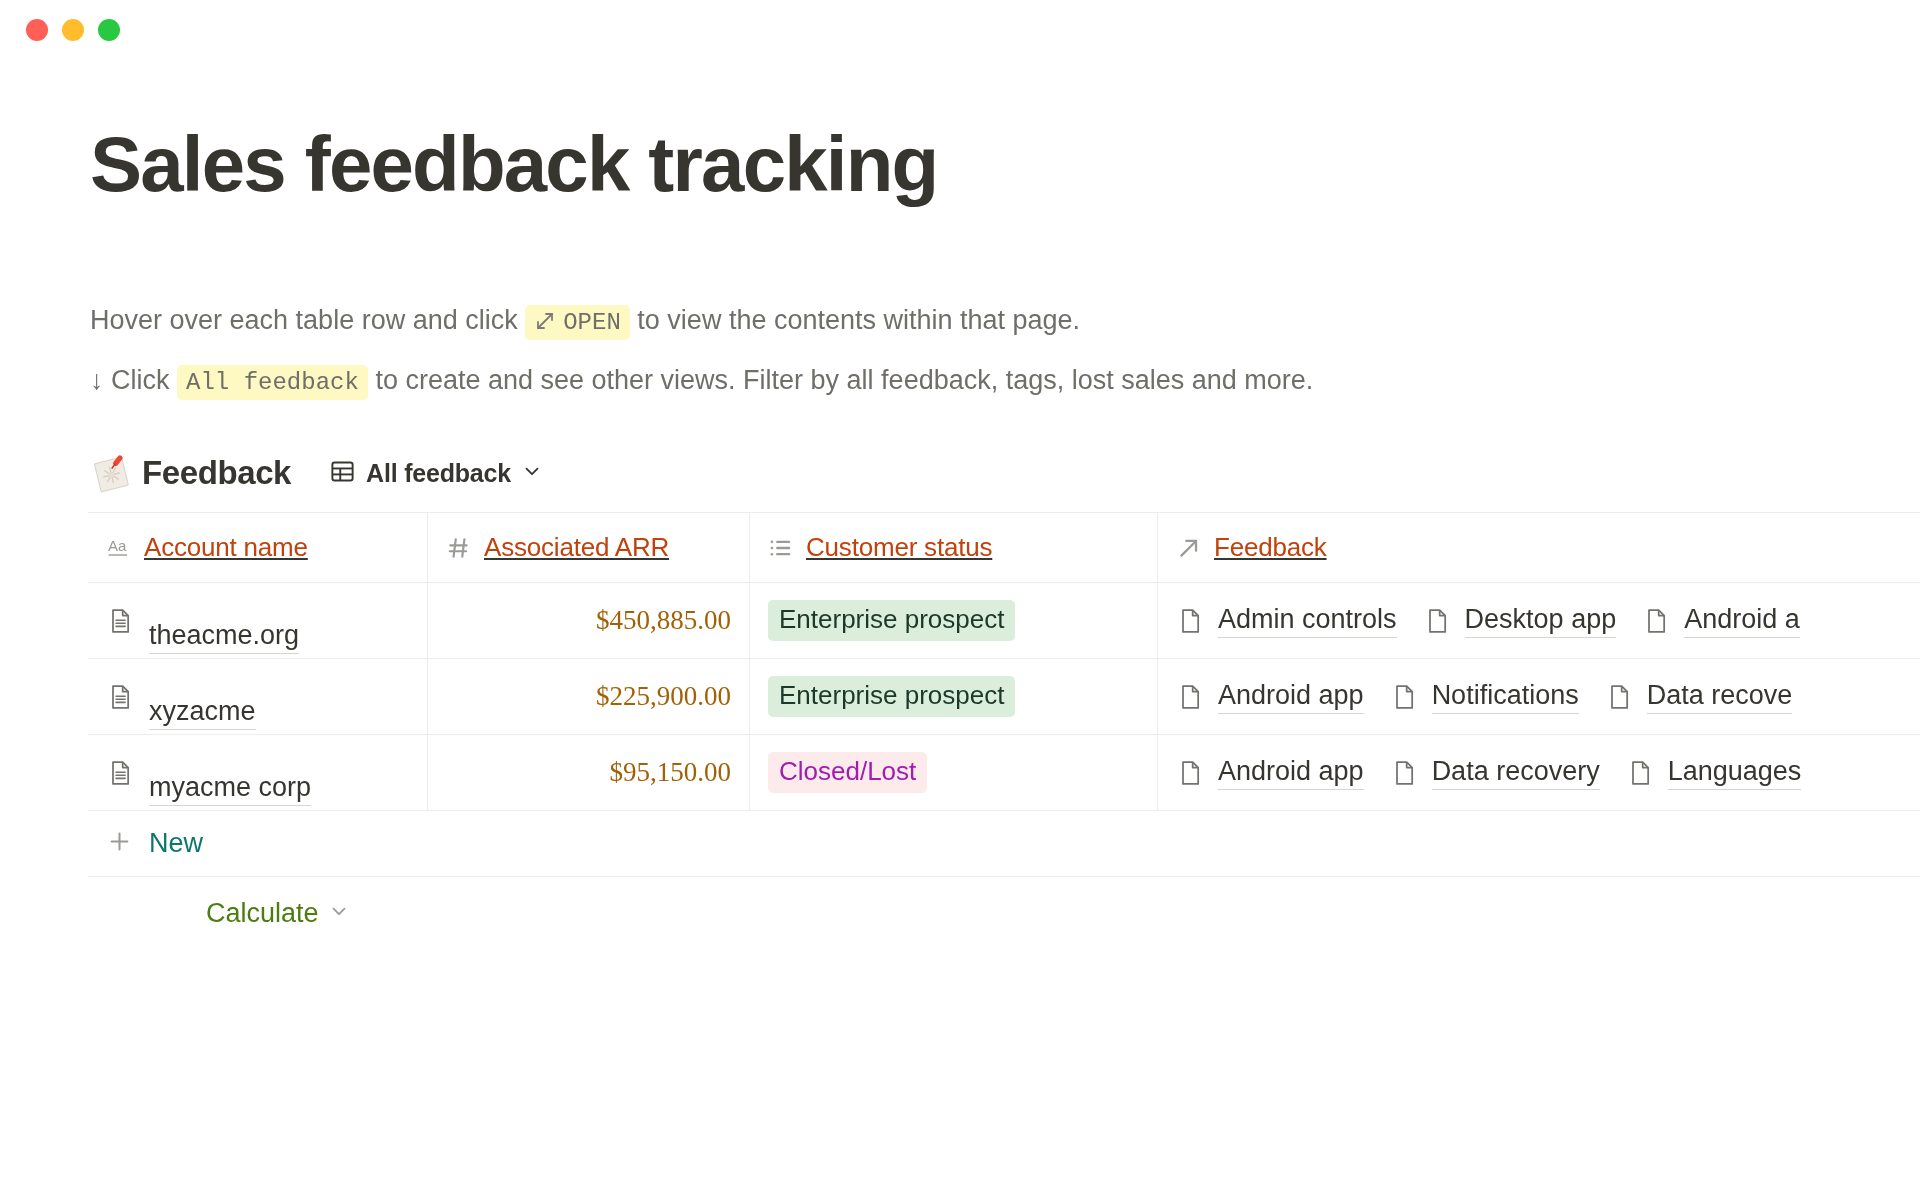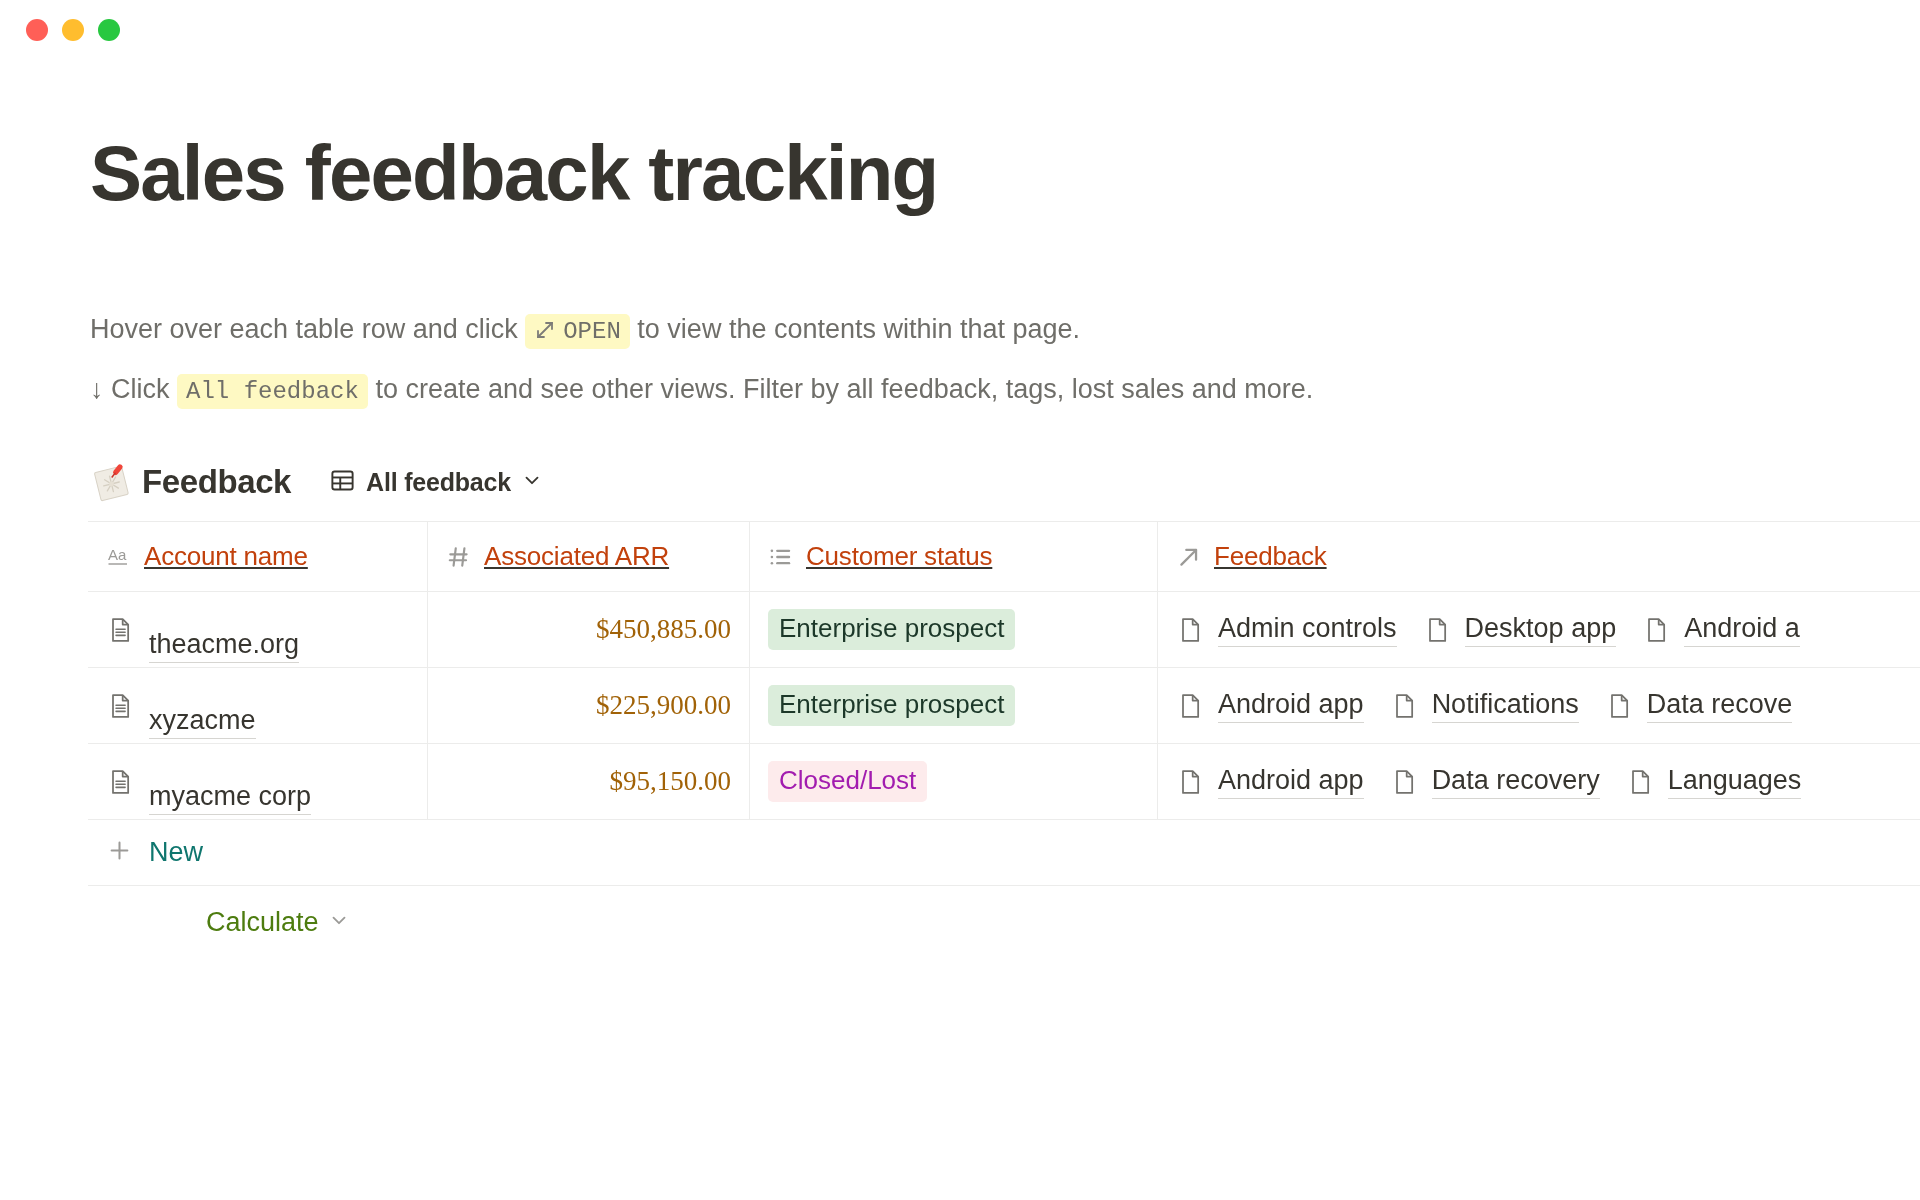--- a/index.html
+++ b/index.html
@@ -26,21 +26,21 @@
     display: flex;
     align-items: center;
     padding-left: 26px;
     gap: 14px;
   }
   .dot { width: 22px; height: 22px; border-radius: 50%; }
 
   
   .page {
     position: absolute;
-    top: 60px; left: 0;
+    top: 51px; left: 0;
     width: 1920px;
   }
 
   .page-title {
     font-size: 78px;
     font-weight: 700;
     letter-spacing: -1.8px;
     line-height: 1;
     color: #37352f;
     padding-left: 90px;

